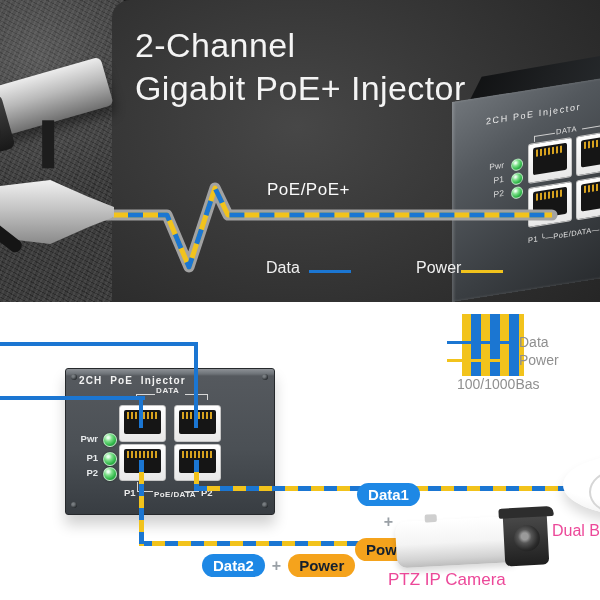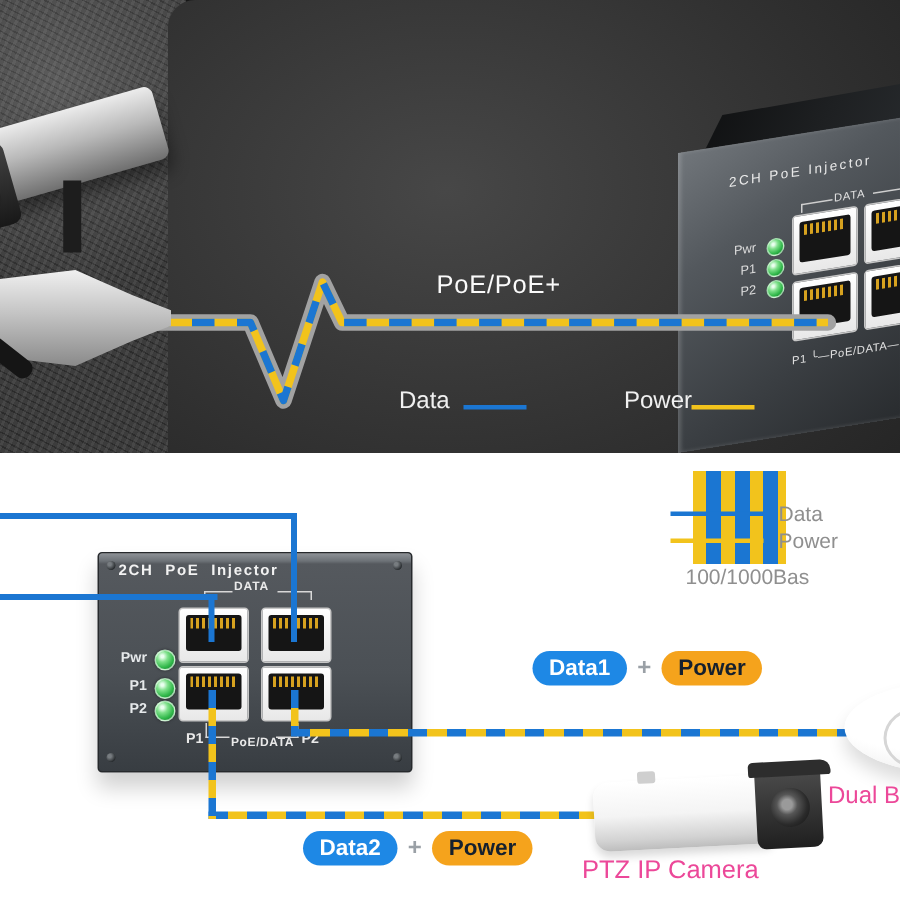--- a/index.html
+++ b/index.html
@@ -29,21 +29,21 @@
   .camera .arm{position:absolute;left:70px;top:46px;width:12px;height:48px;background:#1d1d1d;transform:rotate(16deg);}
   .plug{position:absolute;left:-4px;top:180px;width:118px;height:64px;z-index:7;}
   .plug .cone{position:absolute;inset:0;
     clip-path:polygon(0 10%, 46% 0%, 78% 26%, 100% 42%, 100% 58%, 78% 74%, 46% 100%, 0 90%);
     background:linear-gradient(180deg,#f0f0f0 0%,#c4c4c4 45%,#8a8a8a 100%);}
   .plug .cable-dark{position:absolute;left:-8px;top:52px;width:36px;height:13px;background:#151515;
     border-radius:6px;transform:rotate(38deg);}
 
   
   .ecg{position:absolute;left:0;top:0;z-index:6;}
-  .hero-poe-label{position:absolute;left:267px;top:180px;color:#fafafa;font-size:17px;letter-spacing:.5px;z-index:6;margin-left:24px;}
+  .hero-poe-label{position:absolute;left:267px;top:180px;color:#fafafa;font-size:17px;letter-spacing:.5px;z-index:6;}
   .hero-leg-text{position:absolute;color:#f0f0f0;font-size:16px;z-index:6;}
   .hero-leg-line{position:absolute;height:3px;width:42px;z-index:6;}
 
   
   .pdev-top{position:absolute;left:452px;top:56px;width:148px;height:74px;z-index:3;
     clip-path:polygon(2% 100%, 20% 28%, 100% 0%, 100% 82%);
     background:linear-gradient(115deg,#0b0c0d,#1e2022 60%,#282b2e);}
   .pdev-face{position:absolute;left:452px;top:102px;width:148px;height:200px;z-index:3;
     transform:skewY(-9deg);transform-origin:0 0;
     background:linear-gradient(150deg,#71767b 0%,#53585d 30%,#3a3e42 70%,#292c2f 100%);
@@ -134,20 +134,24 @@
     <div class="camera">
       <div class="body"></div>
       <div class="arm"></div>
       <div class="lens">
         <div class="lens-glass"></div>
       </div>
     </div>
 
     <div class="hero-panel"></div>
 
+    <div class="hero-title">
+      <div>2-Channel</div>
+      <div>Gigabit PoE+ Injector</div>
+    </div>
 
     <svg class="ecg" width="600" height="302" viewBox="0 0 600 302">
       <path d="M98 215 L167 215 L189 267 L215 188 L228 215 L552 215" fill="none" stroke="#a2a2a2" stroke-width="11" stroke-linejoin="round" stroke-linecap="round"></path>
       <path d="M98 215 L167 215 L189 267 L215 188 L228 215 L552 215" fill="none" stroke="#f2c31c" stroke-width="5" stroke-linejoin="round"></path>
       <path d="M98 215 L167 215 L189 267 L215 188 L228 215 L552 215" fill="none" stroke="#1b76d2" stroke-width="5" stroke-linejoin="round" stroke-dasharray="15 15"></path>
     </svg>
 
     <div class="plug">
       <div class="cone"></div>
       <div class="cable-dark"></div>
@@ -264,21 +268,21 @@
         </div>
     </div>
 
     <div class="bkt-bl"></div>
     <div class="bkt-br"></div>
     <div class="inj-p" style="left:58px;top:118px;">P1</div>
     <div class="inj-mid">PoE/DATA</div>
     <div class="inj-p" style="left:135px;top:118px;">P2</div>
   </div>
 
-  <div class="badge-row" style="left:355px;top:434px;">
+  <div class="badge-row" style="left:355px;top:483px;flex-direction:column;">
     <div class="badge badge-blue">Data1</div>
     <div class="badge-plus">+</div>
     <div class="badge badge-orange">Power</div>
   </div>
   <div class="badge-row" style="left:202px;top:554px;">
     <div class="badge badge-blue">Data2</div>
     <div class="badge-plus">+</div>
     <div class="badge badge-orange">Power</div>
   </div>
 

